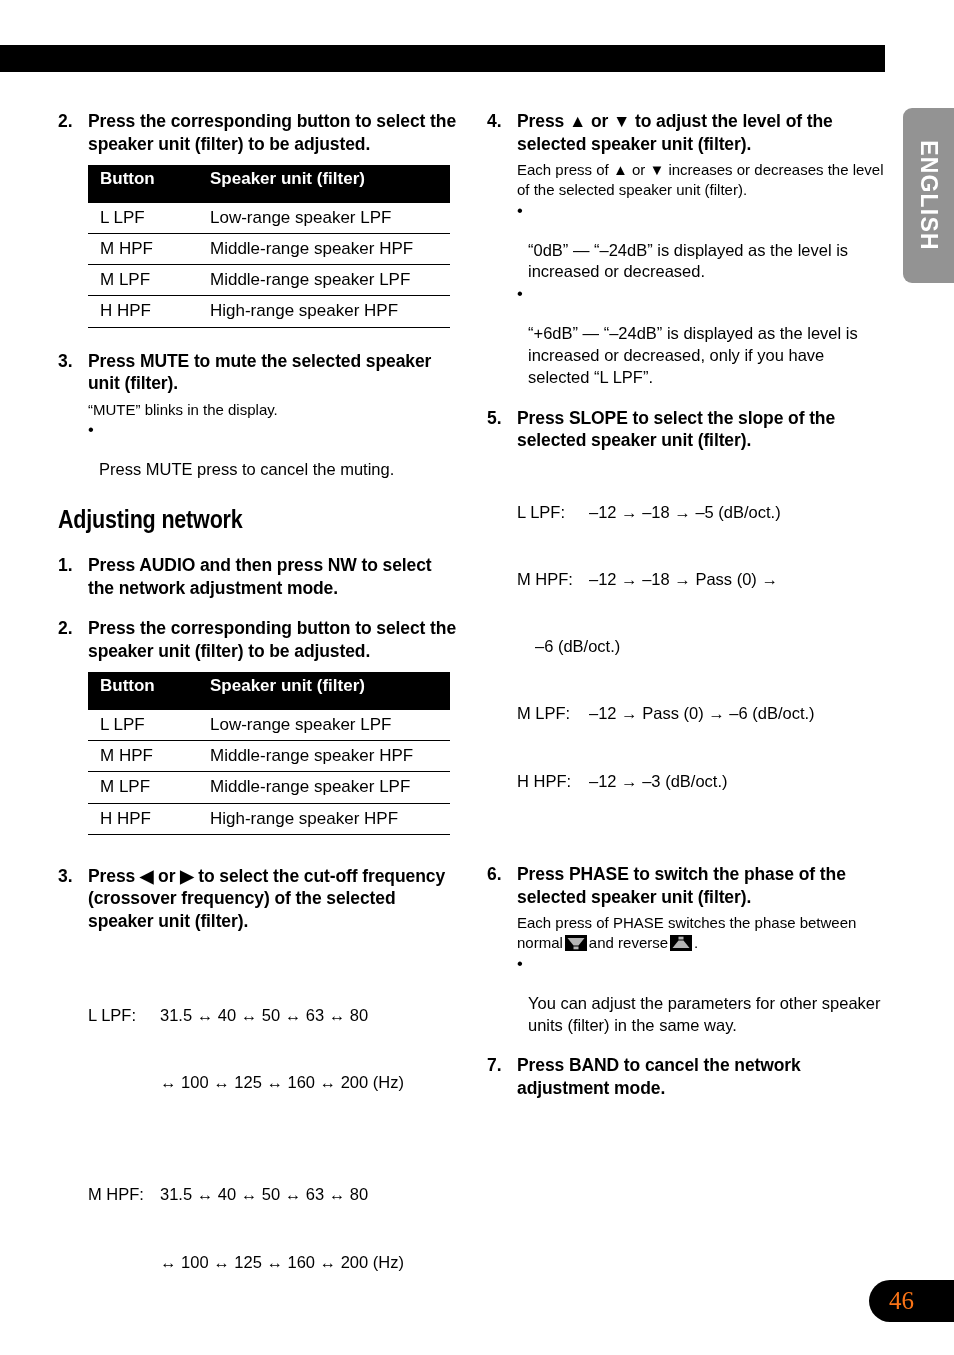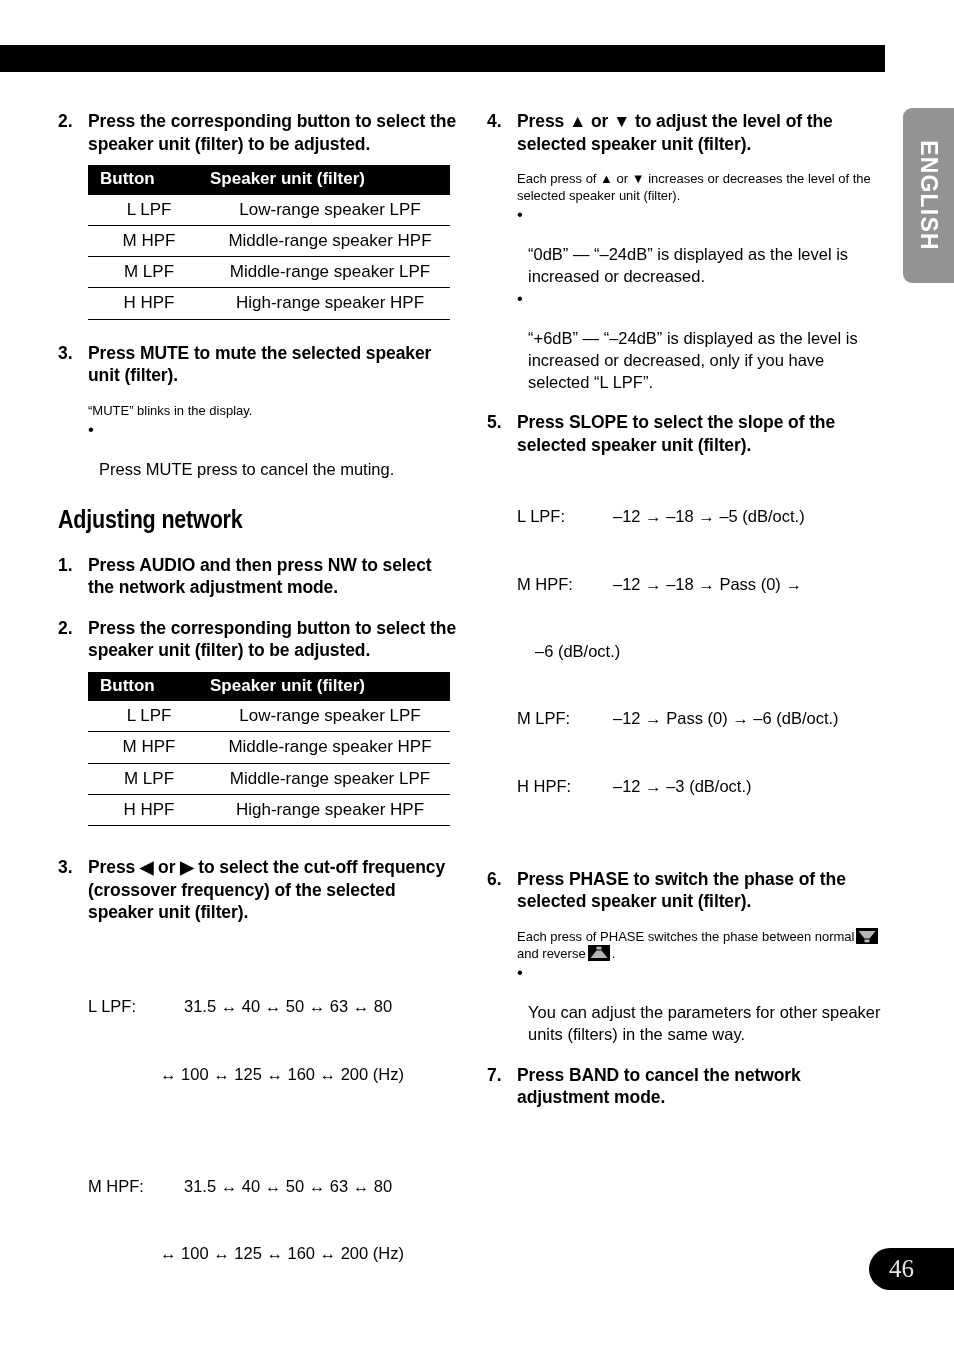--- a/index.html
+++ b/index.html
@@ -51,26 +51,26 @@
     display: flex;
     align-items: center;
     justify-content: center;
     font-family: "Liberation Sans", sans-serif;
   }
 
   
   .page-pill {
     position: absolute;
     left: 869px;
-    top: 1248px;
+    top: 1280px;
     width: 85px;
     height: 42px;
     background: #000000;
     border-radius: 21px 0 0 21px;
-    color: #e5e5e5;
+    color: #f97316;
     font-family: "Liberation Serif", serif;
     font-size: 25px;
     display: flex;
     align-items: center;
     padding-left: 20px;
     box-sizing: border-box;
   }
 
   
   .col {
@@ -96,23 +96,23 @@
   .step-body {
     flex: 1 1 auto;
   }
   .step-title {
     font-size: 17.5px;
     font-weight: bold;
     line-height: 1.29;
     letter-spacing: -0.1px;
   }
   .step-sub {
-    font-size: 13px;
+    font-size: 15px;
     line-height: 1.32;
-    margin-top: 15px;
+    margin-top: 5px;
   }
   .bullet-line {
     font-size: 16.5px;
     line-height: 1.32;
     display: flex;
   }
   .bullet-dot {
     flex: 0 0 auto;
     width: 11px;
   }
@@ -129,30 +129,29 @@
     margin-left: 30px;
     margin-top: 10px;
     table-layout: fixed;
   }
   .tbl th {
     background: #000000;
     color: #ffffff;
     font-size: 17px;
     font-weight: bold;
     text-align: left;
-    padding: 4px 0 5px 12px;
+    padding: 4px 0 13px 12px;
     line-height: 1.2;
   }
   .tbl th.c1 { width: 98px; }
   .tbl td {
     font-size: 17px;
     padding: 4px 0 5px 12px;
     border-bottom: 1.6px solid #000000;
     line-height: 1.25;
-    text-align: center;
   }
   .tbl tr:first-child td { border-top: none; }
 
   
   .section-head {
     font-size: 25px;
     font-weight: bold;
     font-family: "Liberation Sans Narrow", "Liberation Sans", sans-serif;
     transform: scaleX(0.86);
     transform-origin: left center;
@@ -160,21 +159,21 @@
     margin: 24px 0 20px 0;
   }
 
   
   .spec {
     font-size: 16.5px;
     line-height: 1.36;
     margin-top: 4px;
     white-space: pre-wrap;
   }
-  .spec-row { display: flex; gap: 24px; }
+  .spec-row { display: flex; }
   .spec-label {
     flex: 0 0 auto;
     width: 72px;
     white-space: pre;
   }
   .spec-val { flex: 1 1 auto; }
   .spec-cont {
     margin-left: 72px;
   }
   .spec-cont-in {
@@ -399,21 +398,21 @@
         </span><span>and reverse</span><span class="phase-icon">
           <svg width="22" height="16" viewBox="0 0 22 16" xmlns="http://www.w3.org/2000/svg">
             <rect x="0" y="0" width="22" height="16" fill="#000000"></rect>
             <rect x="8.5" y="1.7" width="5" height="2.8" fill="#b5b5b5"></rect>
             <polygon points="8.5,5.5 13.5,5.5 19.5,13 2.5,13" fill="#b5b5b5"></polygon>
           </svg>
         </span><span>.</span>
       </div>
       <div class="bullet-line">
         <div class="bullet-dot">•</div>
-        <div class="bullet-text">You can adjust the parameters for other speaker units (filters) in the same way.</div>
+        <div class="bullet-text">You can adjust the parameters for other speaker units (filter) in the same way.</div>
       </div>
     </div>
   </div>
 
   <div class="gap-sm"></div>
 
   <div class="step">
     <div class="step-num">7.</div>
     <div class="step-body">
       <div class="step-title">Press BAND to cancel the network adjustment mode.</div>

